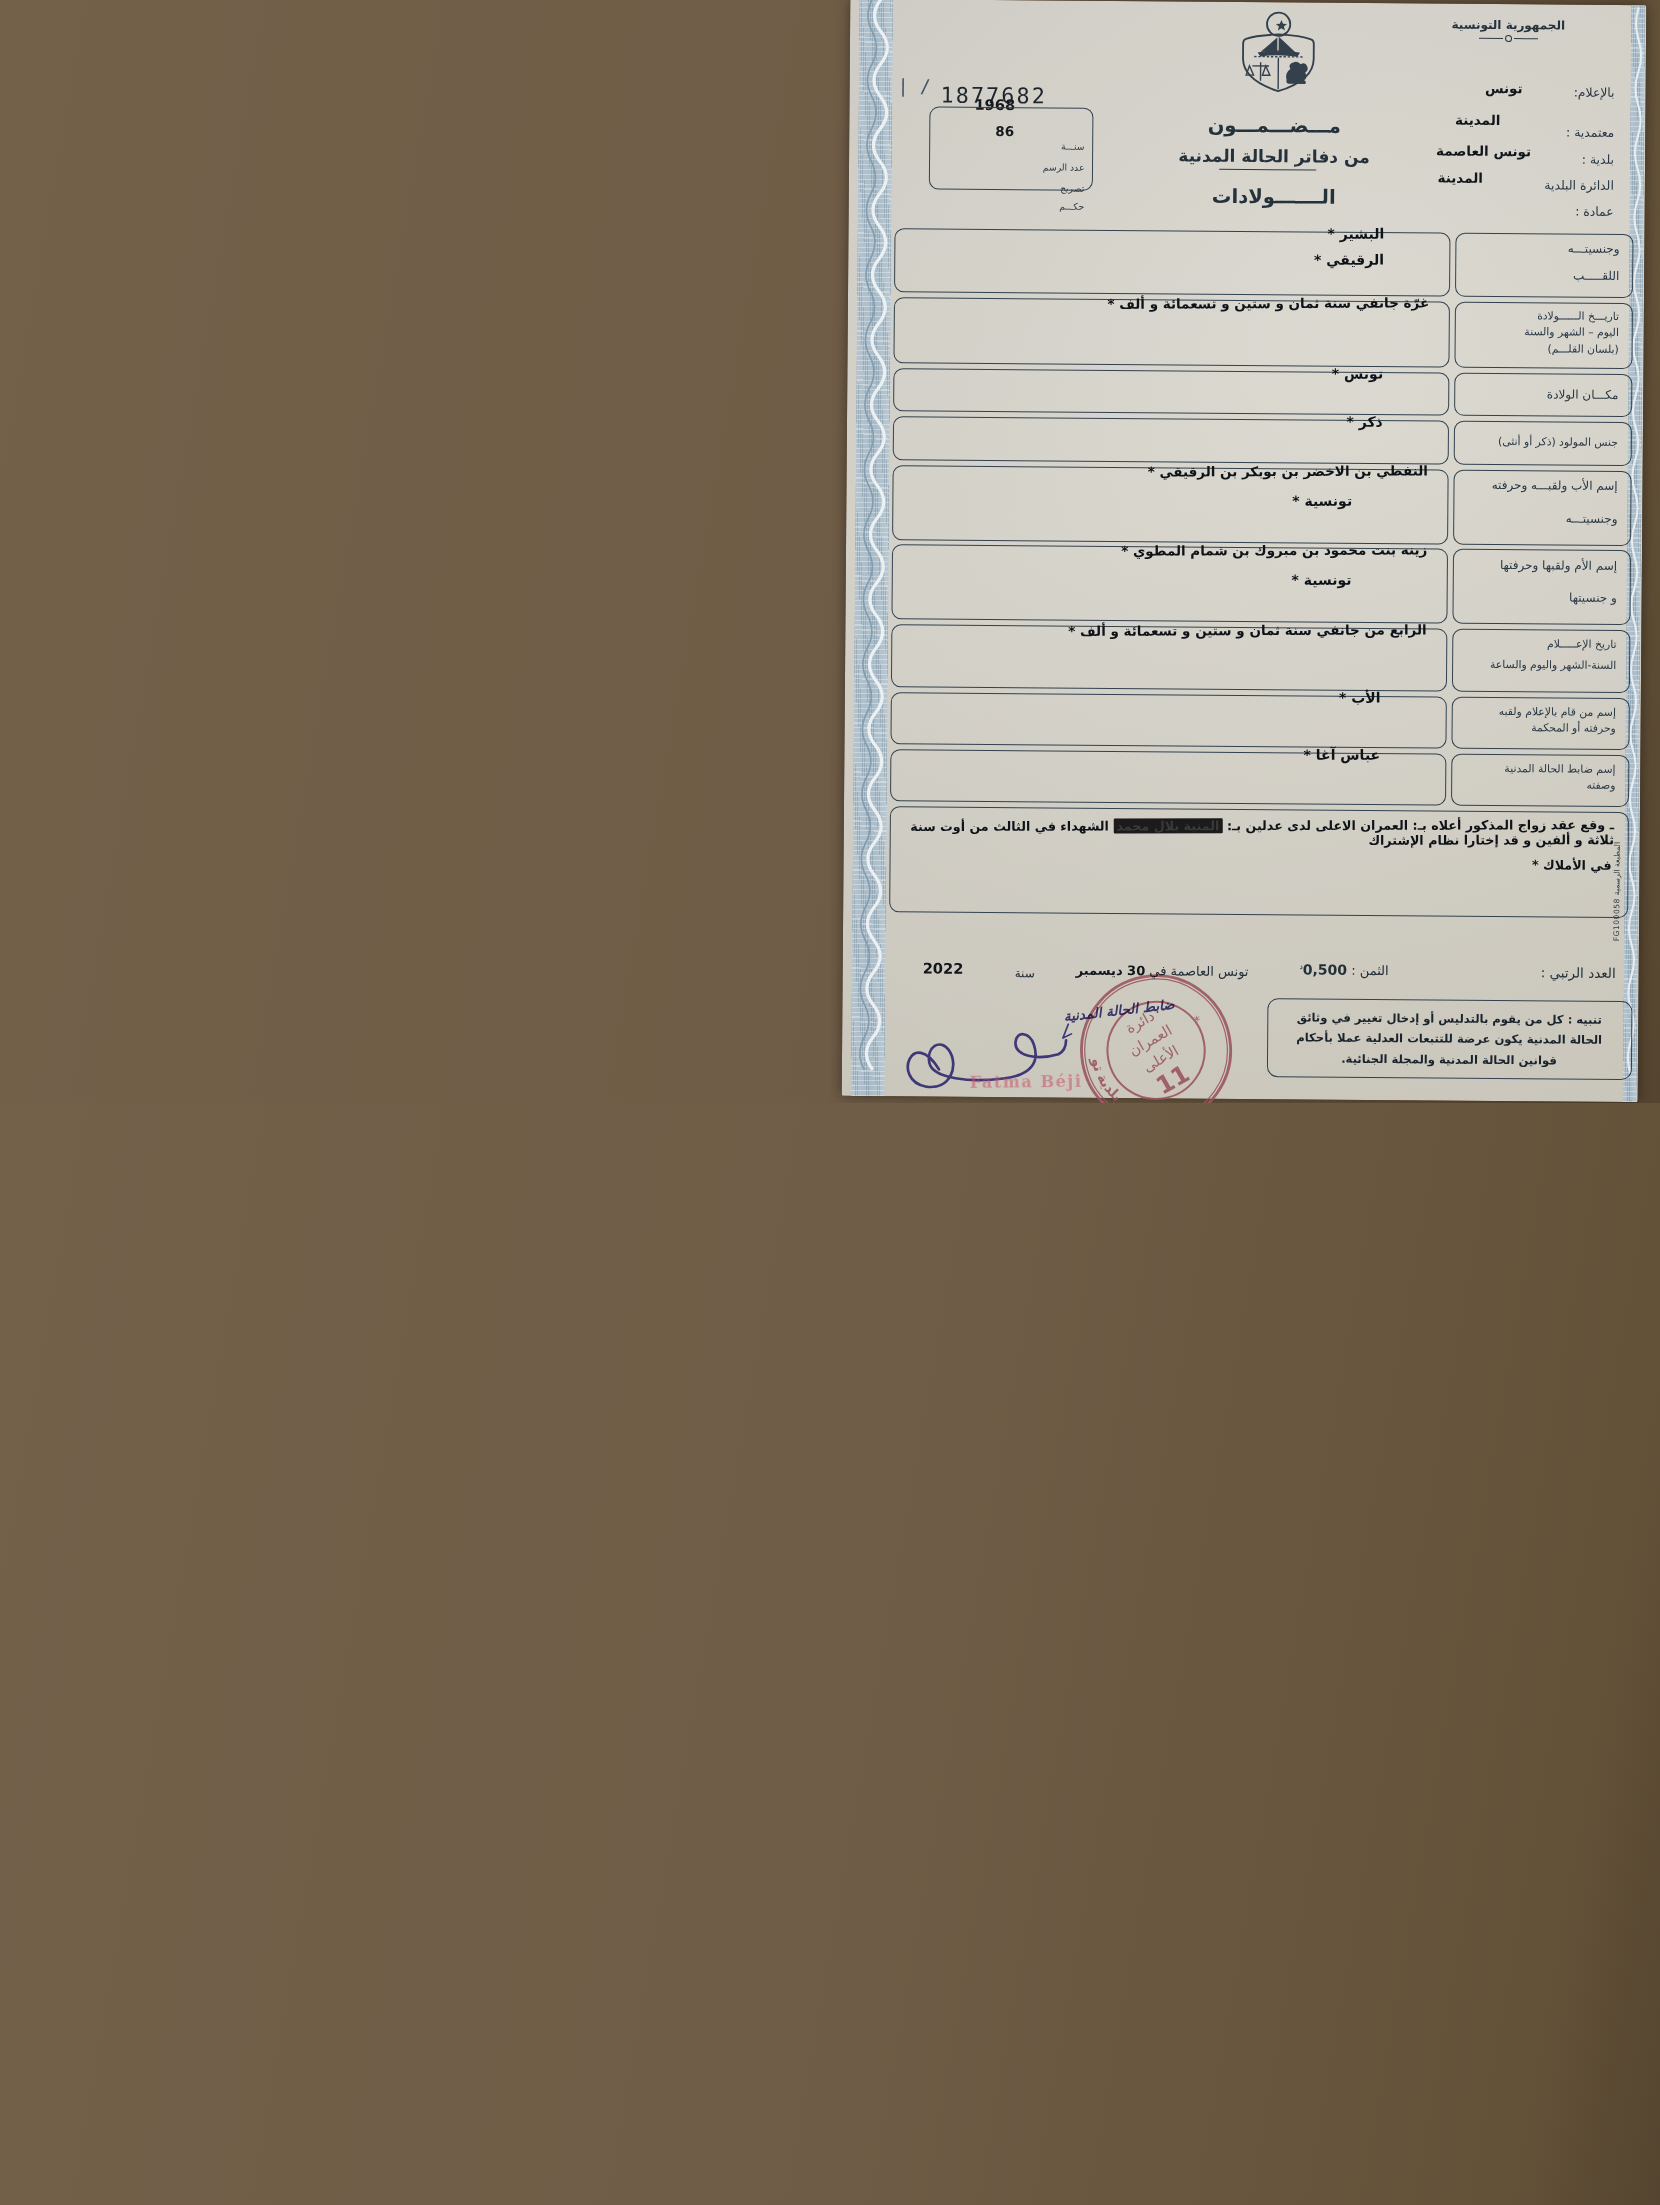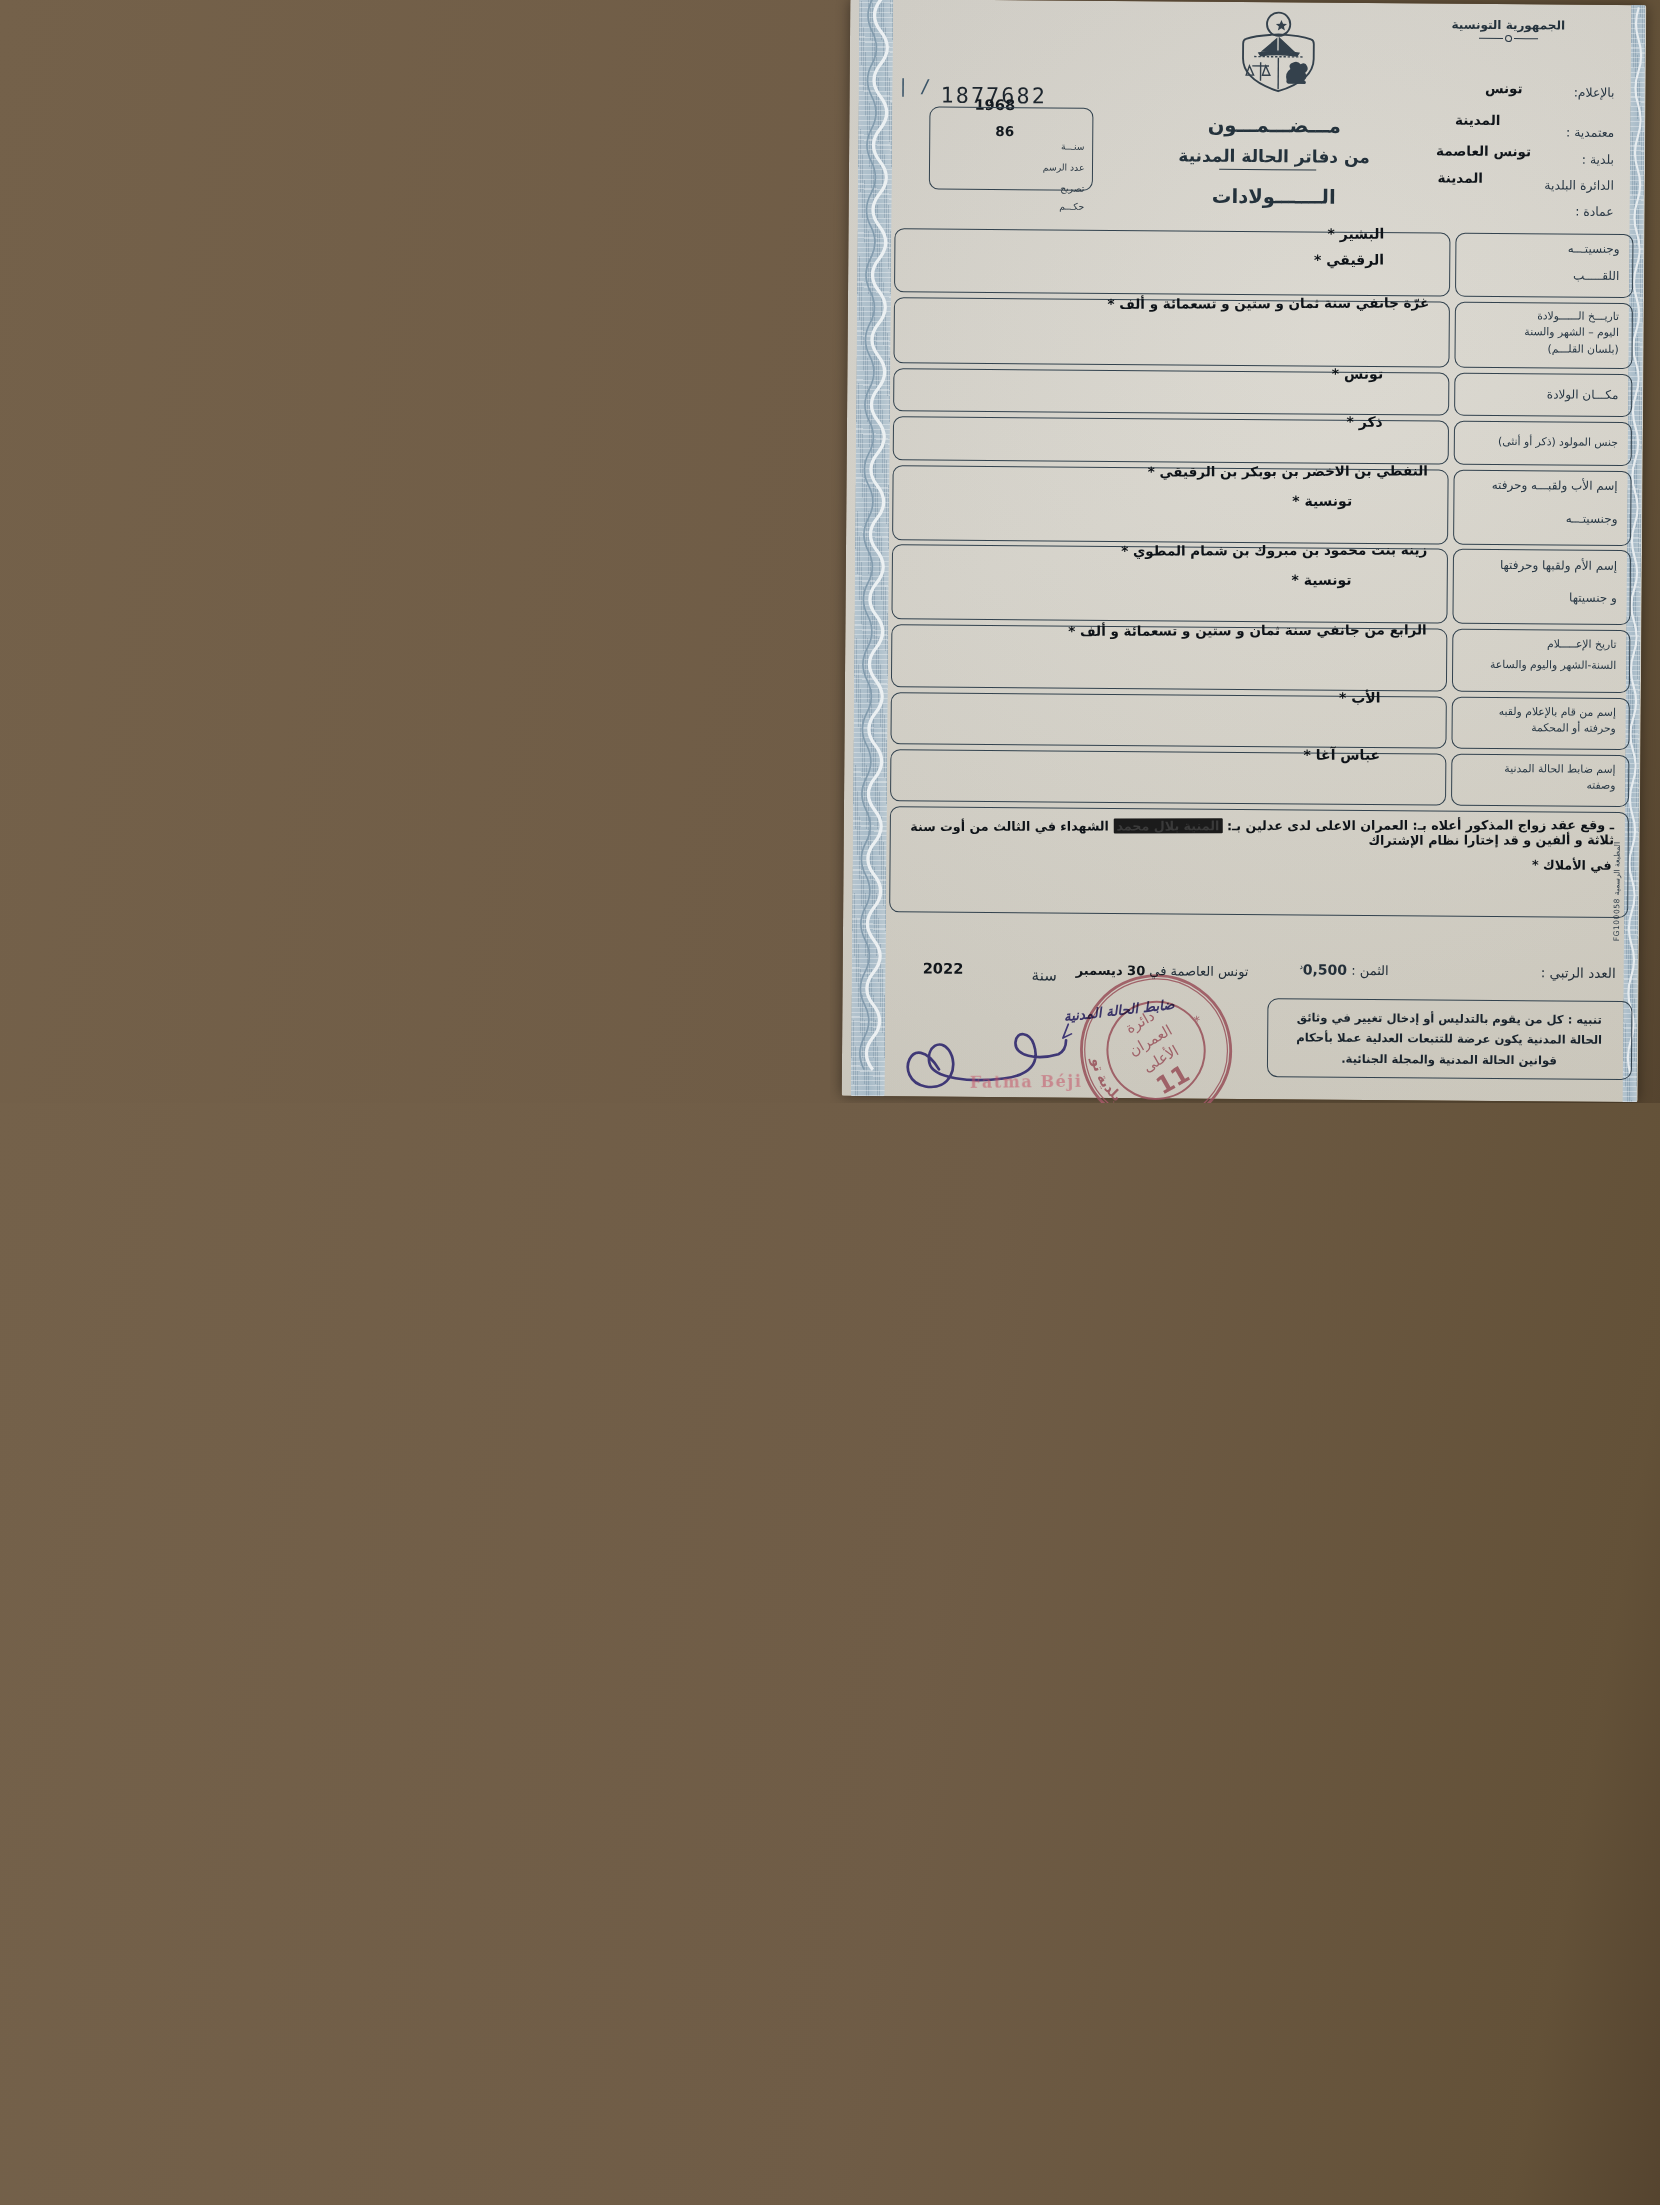--- a/index.html
+++ b/index.html
@@ -264,21 +264,21 @@
 
   <div class="abs f-label" style="right:23px;top:960px;font-size:13.5px;">العدد الرتبي :</div>
   <div class="abs f-label" style="right:250px;top:959px;">
     <span>الثمن :</span>
     <span class="price-num">0,500</span><sup class="dinar">د</sup>
   </div>
   <div class="abs f-label" style="left:233px;top:962px;">
     <span>تونس العاصمة في</span>
     <span class="f-strong">30 ديسمبر</span>
   </div>
-  <div class="abs f-label" style="left:189px;top:966px;font-size:15px;">سنة</div>
+  <div class="abs f-label" style="left:172px;top:966px;font-size:12px;">سنة</div>
   <div class="abs f-strong" style="left:80px;top:960px;font-size:14.6px;">2022</div>
 
   <div class="abs officer-caption" style="left:221px;top:1001px;">ضابط الحالة المدنية</div>
   <svg class="abs" style="left:59px;top:1016px;" width="232" height="86" viewBox="0 0 430 160">
     <path d="M70 100 C 20 20, -18 120, 45 132 C 92 140, 108 92, 88 64 C 72 42, 46 58, 52 88 C 58 118, 130 124, 190 116 C 240 110, 258 86, 246 52 C 238 30, 214 26, 212 48 C 210 74, 252 82, 292 70 C 300 66, 306 58, 306 44" fill="none" stroke="#3f3876" stroke-width="5" stroke-linecap="round"></path>
     <path d="M300 40 l10 -26 M300 40 l16 -8" fill="none" stroke="#3f3876" stroke-width="3" stroke-linecap="round"></path>
   </svg>
 
   <svg class="abs stamp-svg" style="left:233px;top:968px;" width="162" height="162" viewBox="0 0 200 200">
     <circle cx="100" cy="100" r="92" fill="none" stroke="#bd6577" stroke-width="3.5"></circle>

